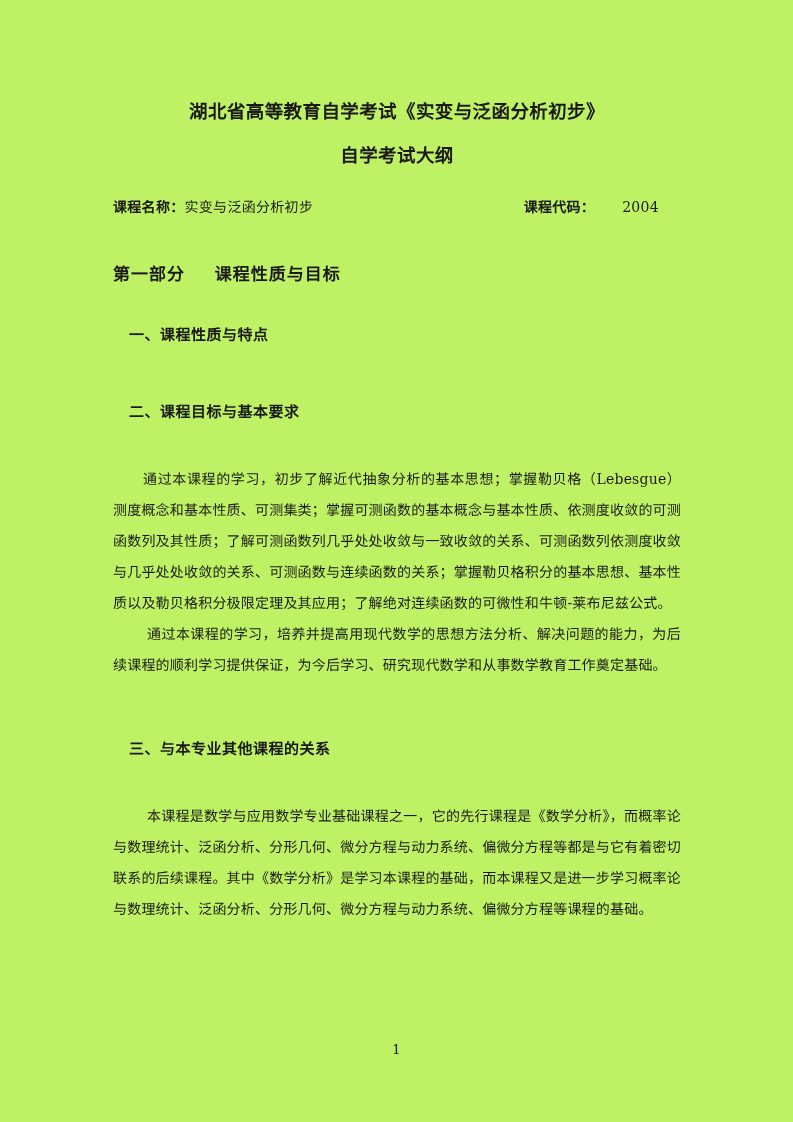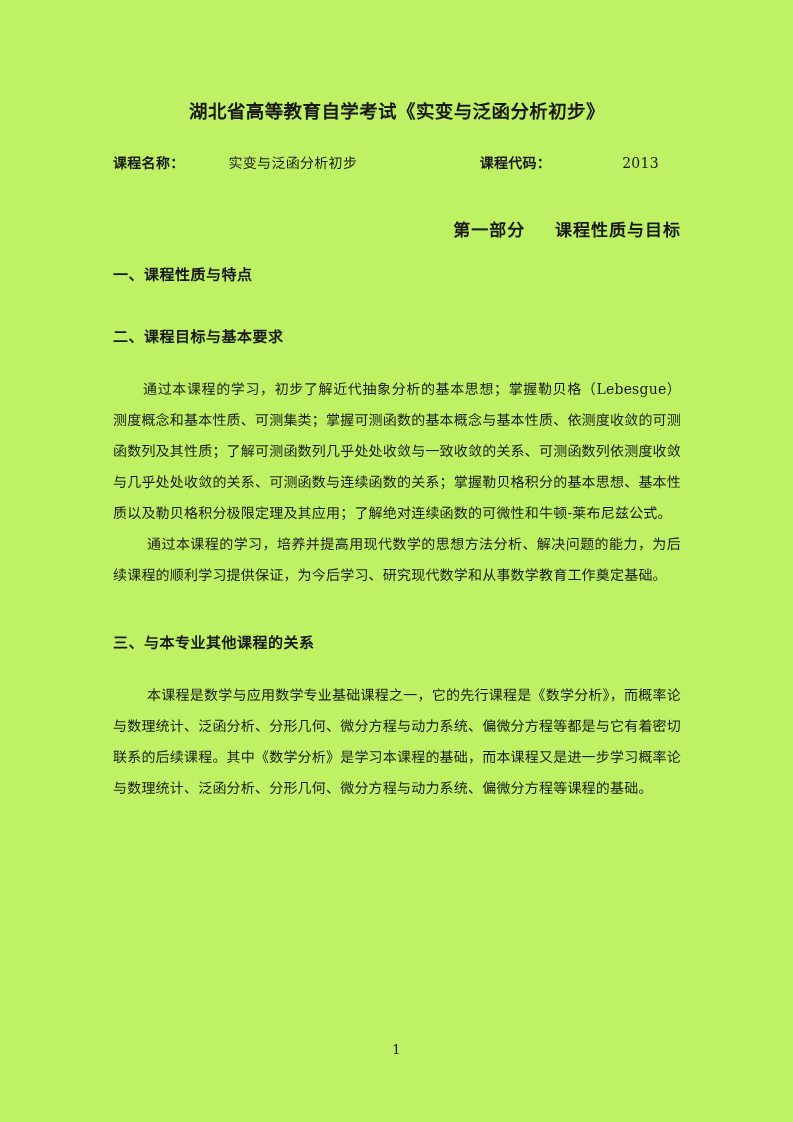--- a/index.html
+++ b/index.html
@@ -67,42 +67,40 @@
     padding-right: 22px;
     gap: 27px;
   }
   .meta-label {
     font-weight: bold;
     letter-spacing: 0.3px;
   }
   .meta-value {
     font-weight: normal;
     letter-spacing: 0.3px;
-    margin-left: 44px;
   }
 
   
   .part-heading {
-    text-align: right;
+    text-align: left;
     font-size: 17px;
     font-weight: bold;
     letter-spacing: 1px;
     margin: 0;
     padding-top: 42px;
   }
   .part-heading .gap { display: inline-block; width: 16px; }
 
   
   .section-heading {
     font-size: 15px;
     font-weight: bold;
     letter-spacing: 0.5px;
-    margin: 0;
+    margin: 16px;
     padding-top: 22px;
-    font-family: Liberation Mono, monospace;
   }
   .section-heading.spaced-top { padding-top: 40px; }
 
   
   .para {
     font-size: 14px;
     line-height: 31px;
     text-align: justify;
     text-justify: inter-ideograph;
     margin: 0;
@@ -126,30 +124,31 @@
 </style>
 </head>
 <body>
 
 <div class="page">
 
   <div class="content">
 
     <h1 class="doc-title">湖北省高等教育自学考试《实变与泛函分析初步》</h1>
 
+    <h2 class="doc-subtitle">自学考试大纲</h2>
 
     <div class="meta-line">
       <span class="meta-left">
         <span class="meta-label">课程名称：</span>
         <span class="meta-value">实变与泛函分析初步</span>
       </span>
       <span class="meta-spacer"></span>
       <span class="meta-right">
         <span class="meta-label">课程代码：</span>
-        <span class="meta-value">2013</span>
+        <span class="meta-value">2004</span>
       </span>
     </div>
 
     <h3 class="part-heading">
       <span>第一部分</span>
       <span class="gap"></span>
       <span>课程性质与目标</span>
     </h3>
 
     <h4 class="section-heading">一、课程性质与特点</h4>

